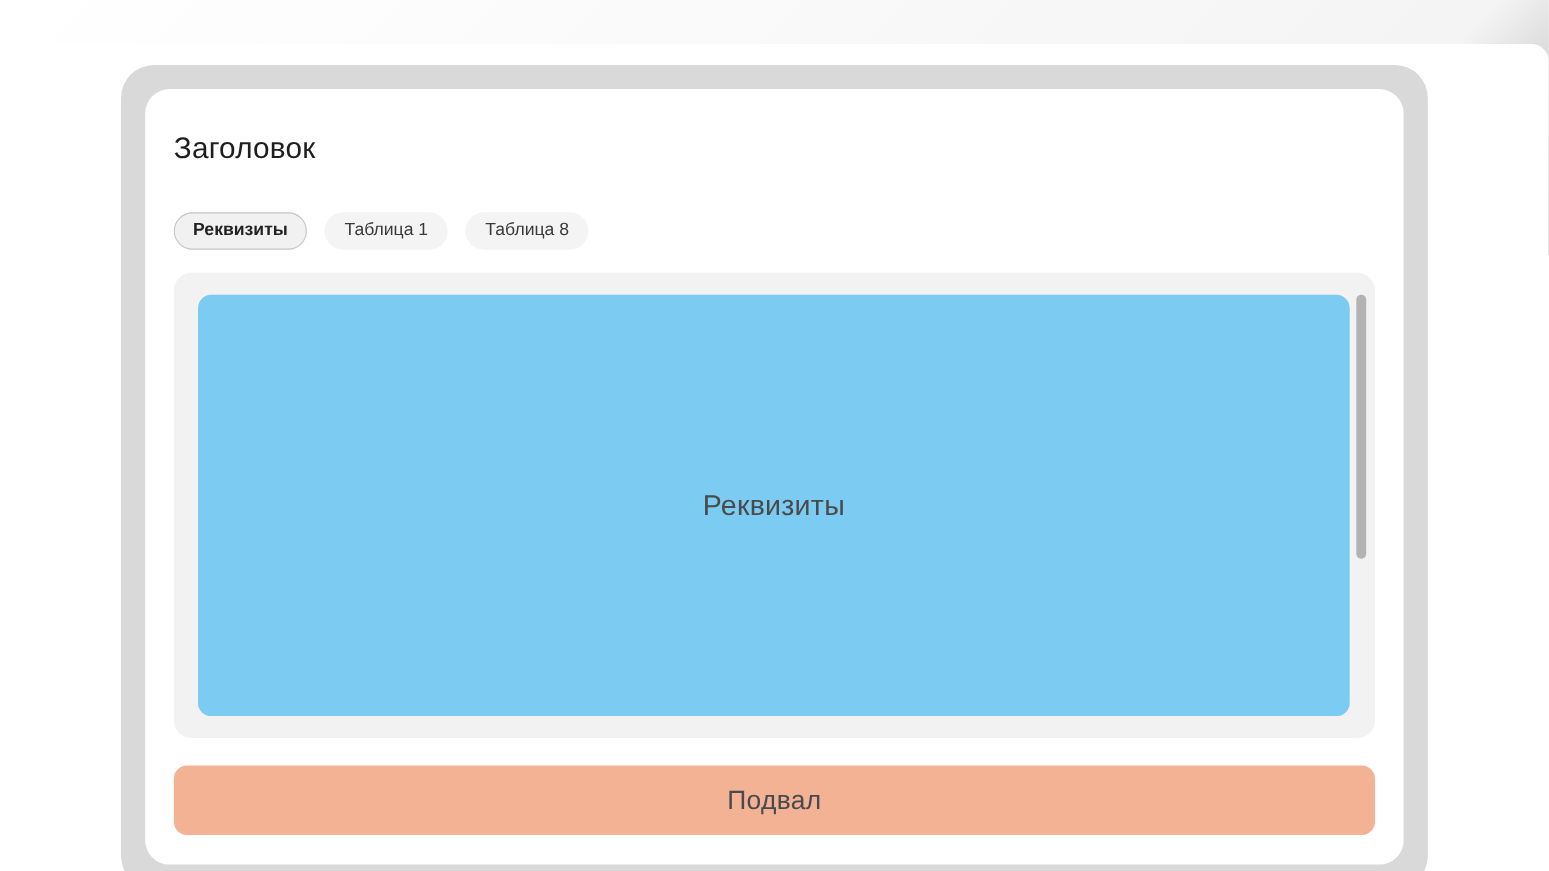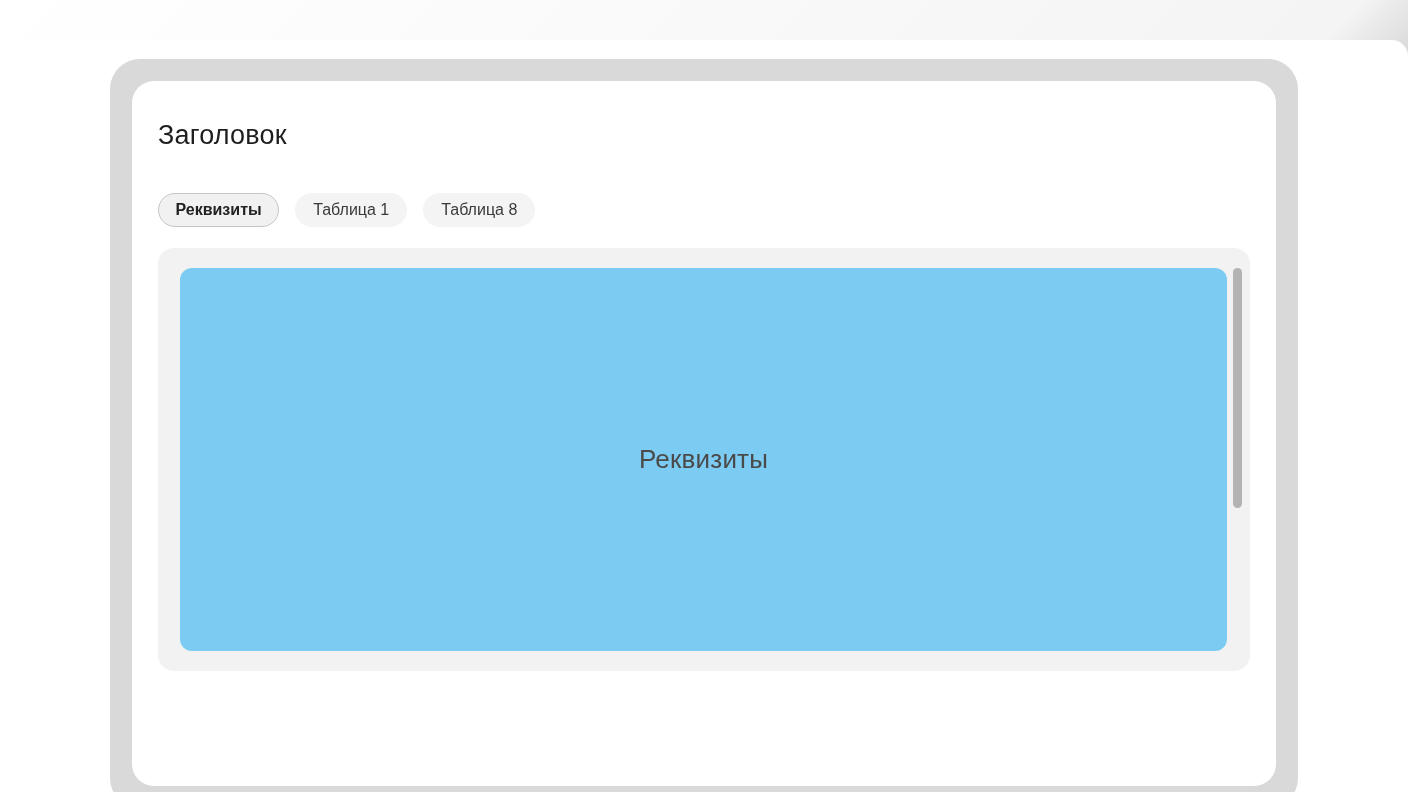--- a/index.html
+++ b/index.html
@@ -136,16 +136,19 @@
         <button class="tab">Таблица 8</button>
       </div>
 
       <div class="content-panel">
         <div class="content-placeholder">
           <span class="placeholder-label">Реквизиты</span>
         </div>
         <div class="scrollbar-thumb"></div>
       </div>
 
+      <div class="footer-bar">
+        <span class="footer-label">Подвал</span>
+      </div>
 
     </div>
   </div>
 </div>
 
 </body></html>

